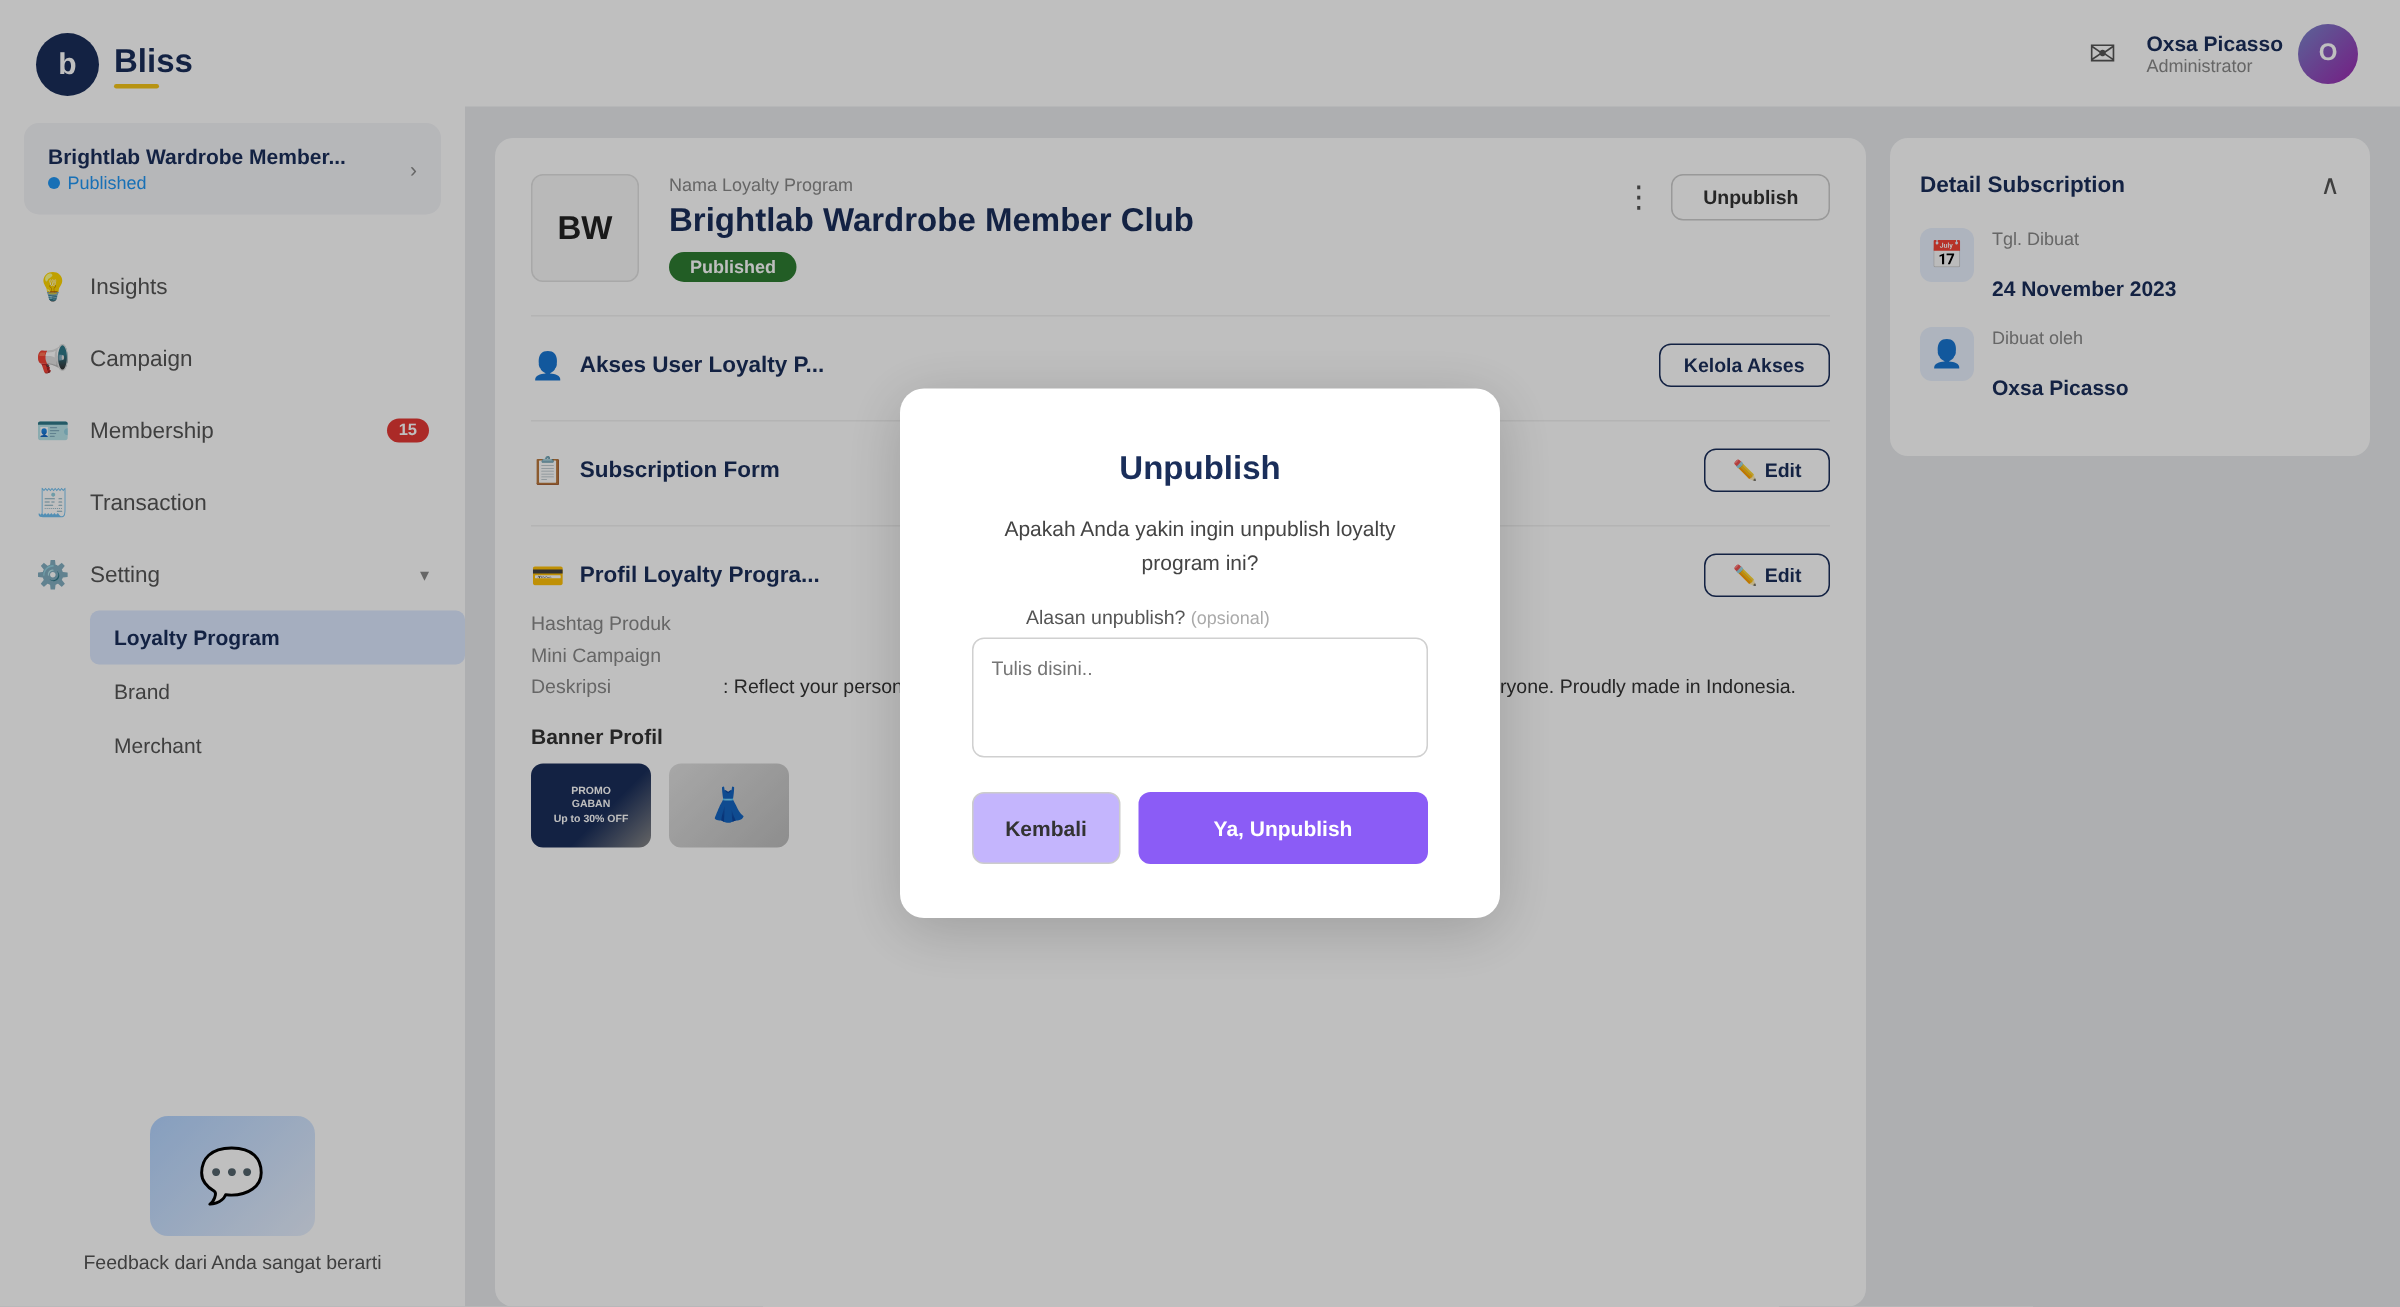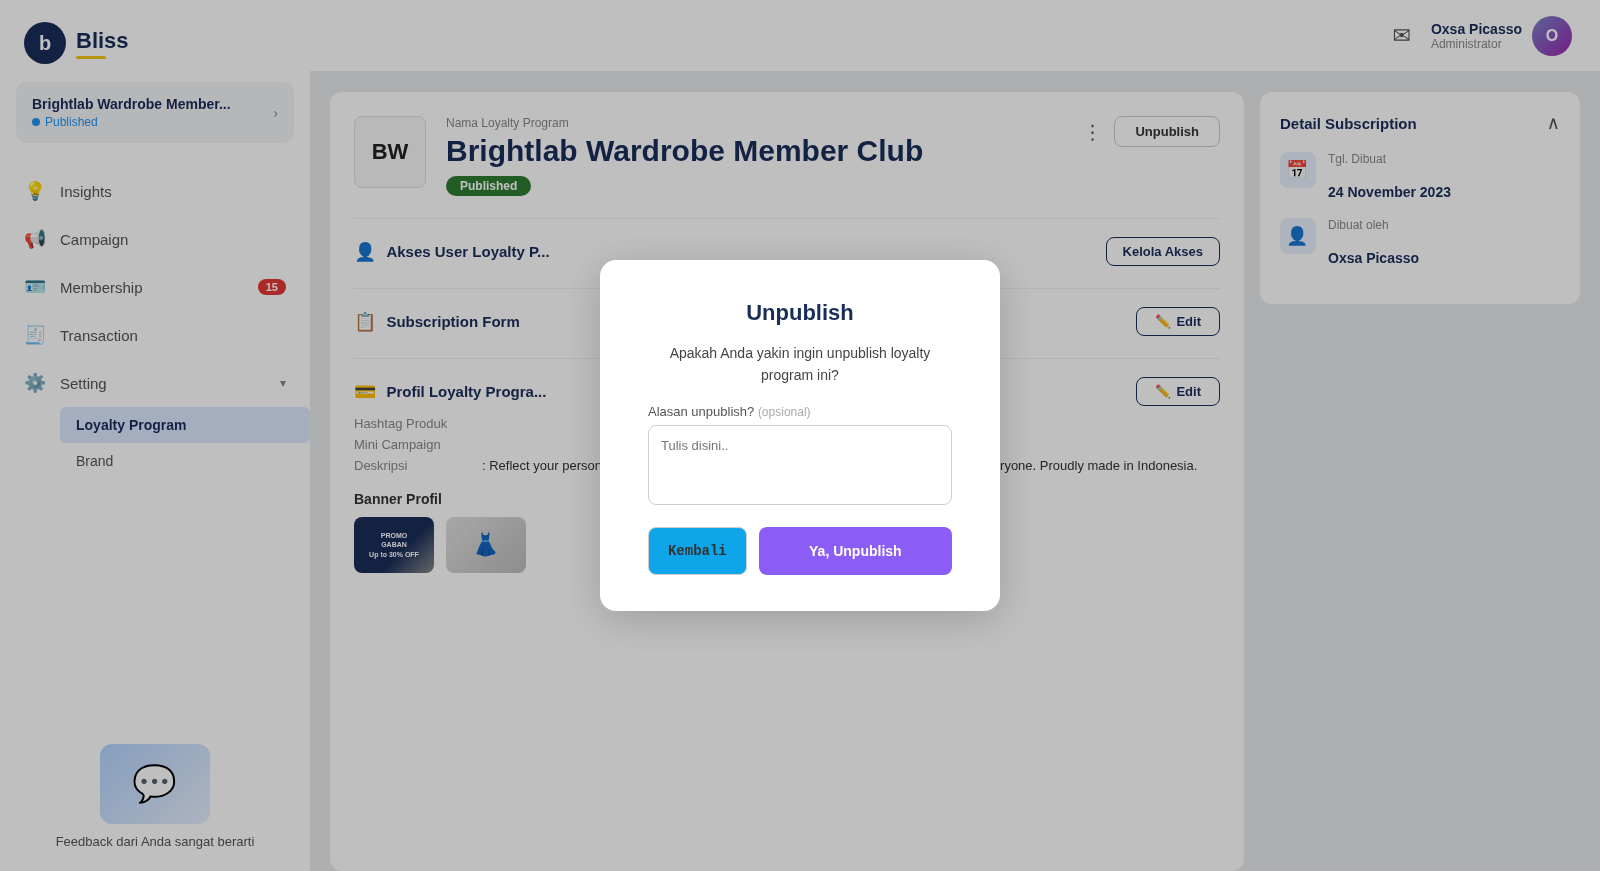--- a/index.html
+++ b/index.html
@@ -149,21 +149,21 @@
     .card-header-left { display: flex; align-items: flex-start; gap: 20px; }
     .brand-logo-box {
       width: 72px; height: 72px;
       background: #f7f7f7;
       border-radius: 8px;
       display: flex; align-items: center; justify-content: center;
       font-size: 22px; font-weight: 800; color: #222;
       border: 1px solid #e0e0e0;
     }
     .card-header-info .sub-label { font-size: 12px; color: #888; margin-bottom: 4px; }
-    .card-header-info h2 { font-size: 30px; font-weight: 700; color: #1a2e5a; }
+    .card-header-info h2 { font-size: 22px; font-weight: 700; color: #1a2e5a; }
     .status-row { margin-top: 8px; display: flex; align-items: center; gap: 10px; }
     .status-badge {
       background: #2e7d32; color: #fff;
       border-radius: 12px; padding: 3px 14px;
       font-size: 12px; font-weight: 600;
     }
     .card-header-right { display: flex; align-items: center; gap: 12px; }
     .dots-menu { font-size: 20px; color: #555; cursor: pointer; }
     .unpublish-btn {
       border: 1.5px solid #ccc; background: #fff;
@@ -259,40 +259,39 @@
     }
     .modal-title {
       font-size: 22px; font-weight: 800; color: #1a2e5a;
       text-align: center; margin-bottom: 16px;
     }
     .modal-body {
       font-size: 14px; color: #444;
       text-align: center; margin-bottom: 18px; line-height: 1.6;
     }
     .modal-label {
-      font-size: 13px; color: #555; margin-bottom: 6px;
+      font-size: 13px; color: #555; margin-bottom: 6px; margin-left: 36px;
     }
     .modal-label .optional { color: #aaa; font-size: 12px; }
     .modal-textarea {
       width: 100%; border: 1.5px solid #d0d0d0;
       border-radius: 8px; padding: 12px;
       font-size: 13px; color: #333;
       resize: none; height: 80px;
       outline: none; margin-bottom: 18px;
       font-family: inherit;
     }
     .modal-actions {
       display: flex; gap: 12px;
     }
     .modal-btn-back {
-      flex: 1; border: 1.5px solid #ccc; background: #0ea5e9;
+      flex: 1; border: 1.5px solid #ccc; background: #c4b5fd;
       padding: 12px 0; border-radius: 8px;
       font-size: 14px; font-weight: 600; color: #333;
       cursor: pointer;
-      font-family: Liberation Mono, monospace;
     }
     .modal-btn-confirm {
       flex: 2; background: #8b5cf6; border: none;
       padding: 16px 0; border-radius: 8px;
       font-size: 14px; font-weight: 700; color: #fff;
       cursor: pointer;
     }
 
     .acses-section {
       display: flex; align-items: center; justify-content: space-between;
@@ -349,20 +348,21 @@
     </div>
     <div class="nav-item">
       <span class="nav-icon">⚙️</span>
       <span>Setting</span>
       <span class="nav-arrow">▾</span>
     </div>
 
     <div class="sub-nav">
       <div class="sub-nav-item active">Loyalty Program</div>
       <div class="sub-nav-item">Brand</div>
+      <div class="sub-nav-item">Merchant</div>
     </div>
   </nav>
 
   <div class="sidebar-footer">
     <div class="feedback-illustration">
       <span style="font-size:36px;">💬</span>
     </div>
     <div class="feedback-text">Feedback dari Anda sangat berarti</div>
   </div>
 </div>

